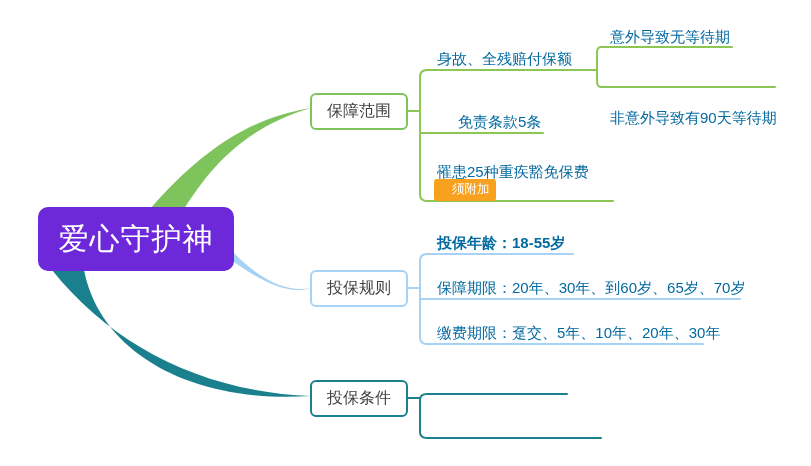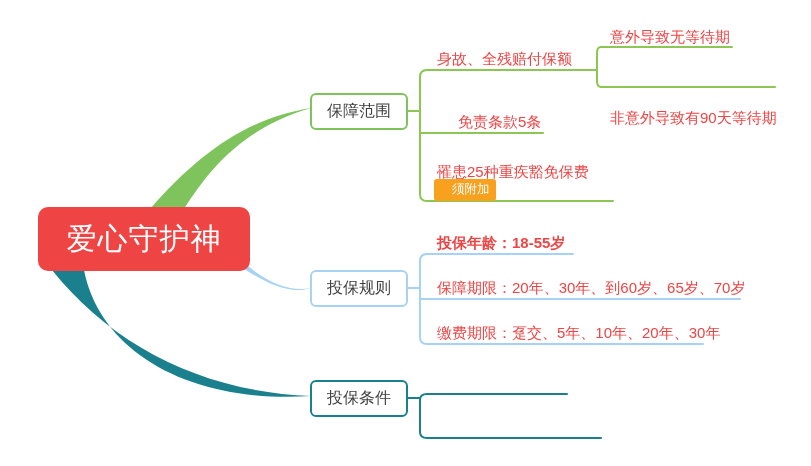--- a/index.html
+++ b/index.html
@@ -4,35 +4,35 @@
 <style>
   html,body{margin:0;padding:0;}
   body{
     width:811px;height:466px;position:relative;background:#ffffff;overflow:hidden;
     font-family:"Liberation Sans","DejaVu Sans",sans-serif;color:#444444;
   }
   .canvas{position:absolute;left:0;top:0;width:811px;height:466px;}
   svg.links{position:absolute;left:0;top:0;z-index:1;}
   .node{position:absolute;z-index:2;box-sizing:border-box;}
   .root-topic{
-    left:38px;top:207px;width:212px;height:64px;
-    background:#ef4444;border-radius:10px;
+    left:38px;top:207px;width:196px;height:64px;
+    background:#6d28d9;border-radius:10px;
     display:flex;align-items:center;justify-content:center;
     color:#ffffff;font-size:30px;letter-spacing:1px;
   }
   .branch-topic{
     width:98px;height:37px;background:#ffffff;border-radius:6px;
     display:flex;align-items:center;justify-content:center;
     font-size:16px;color:#3f3f3f;
   }
   .bt-coverage{left:310px;top:93px;border:2px solid #7EC35C;}
   .bt-rules{left:310px;top:270px;border:2px solid #A8D2F3;}
   .bt-conditions{left:310px;top:380px;border:2px solid #1A808E;}
   .leaf{
-    position:absolute;z-index:2;font-size:15px;color:#ef4444;white-space:nowrap;
+    position:absolute;z-index:2;font-size:15px;color:#0369a1;white-space:nowrap;
   }
   .badge{
     position:absolute;z-index:2;left:434px;top:179px;
     background:#F7A11F;color:#ffffff;font-size:12.5px;
     padding:2px 6px 3px 18px;border-radius:3px;white-space:nowrap;
   }
 </style>
 </head>
 <body>
 

